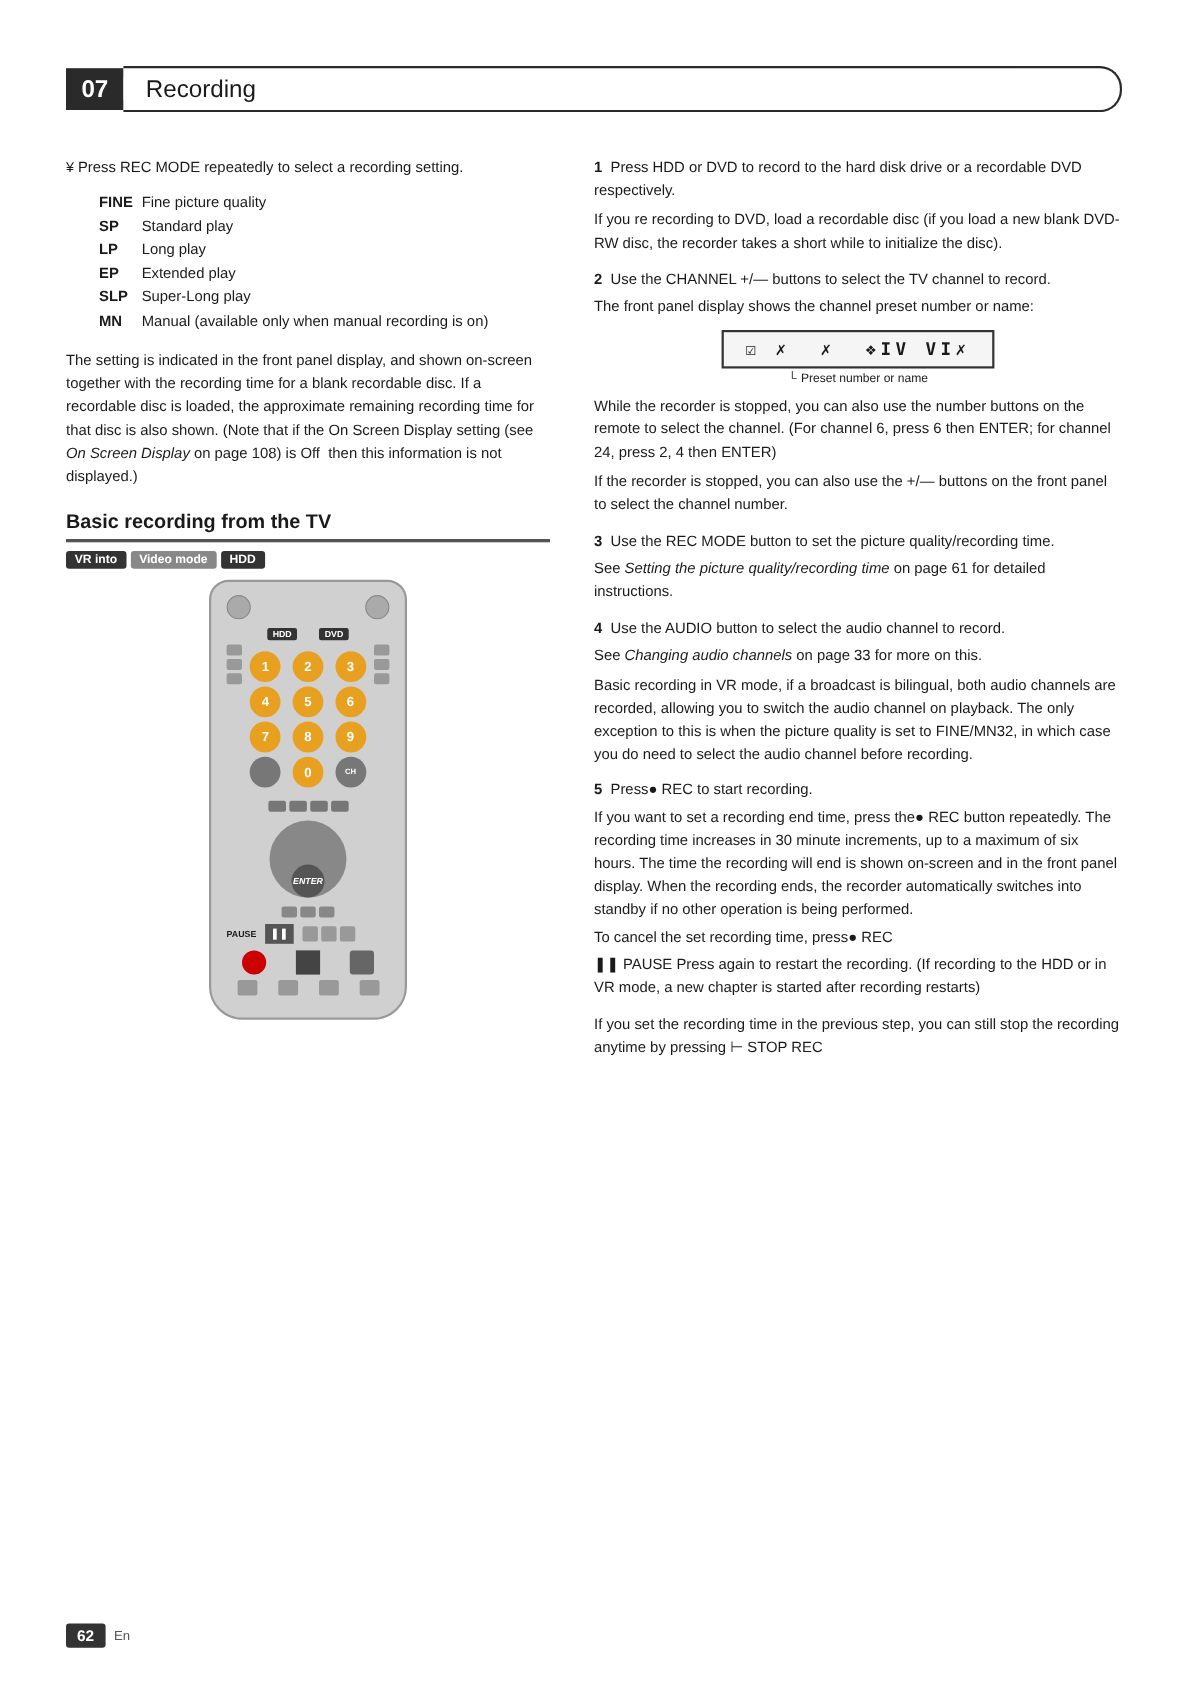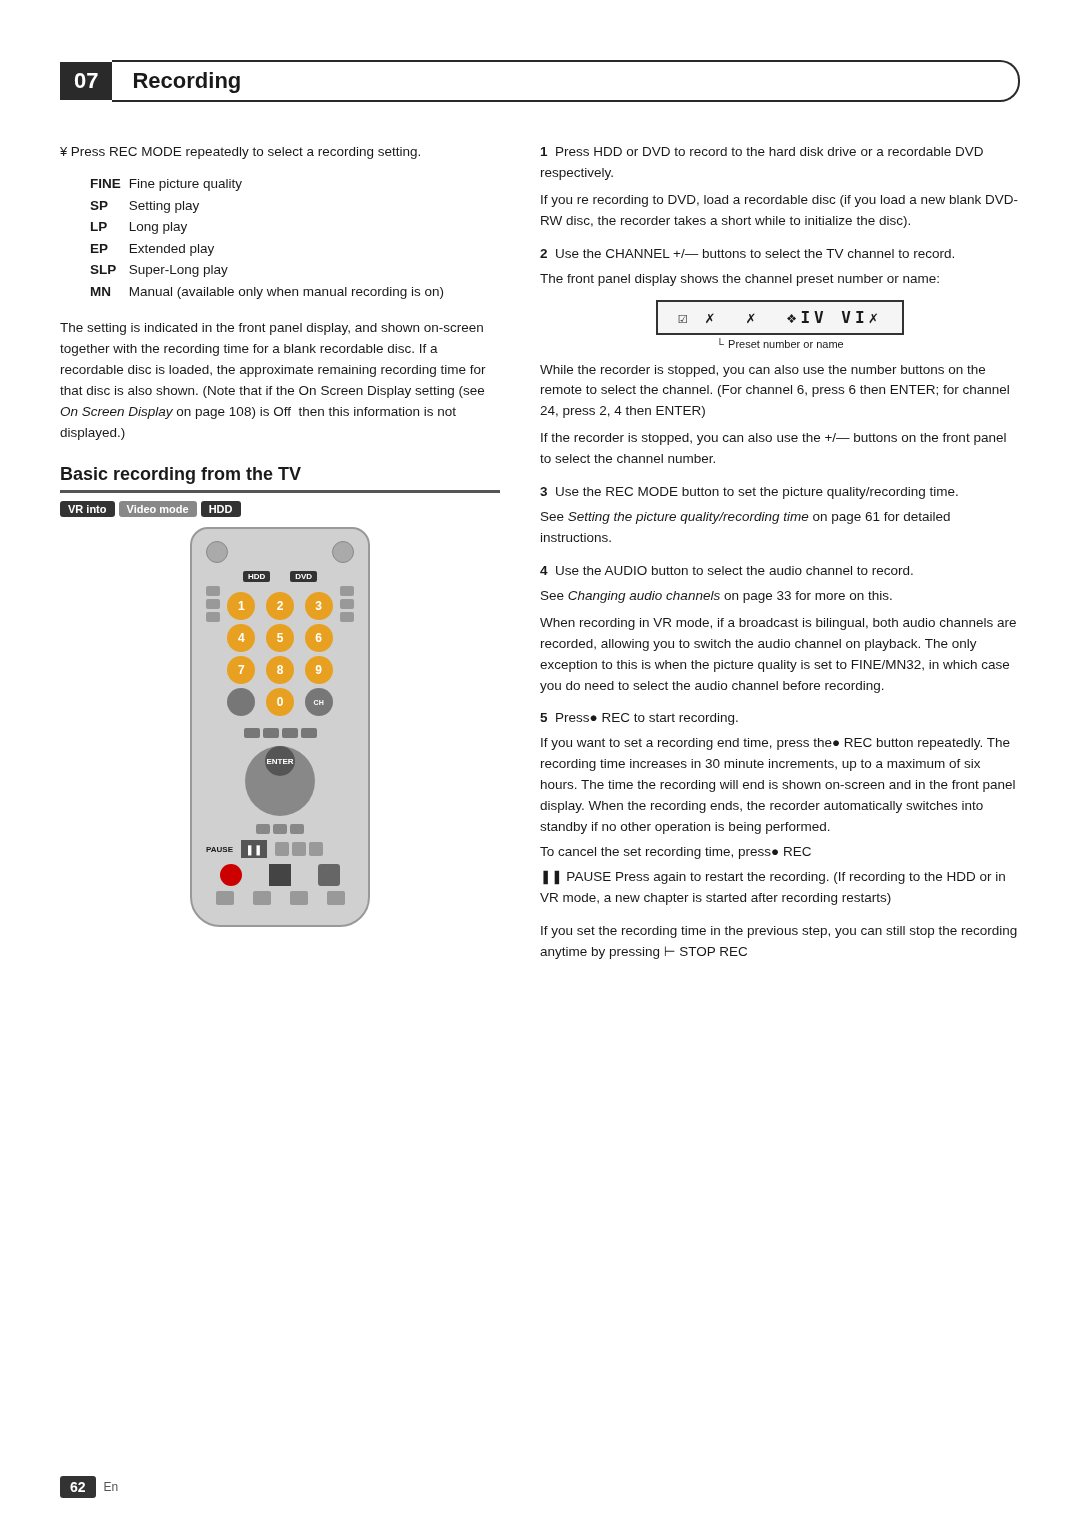--- a/index.html
+++ b/index.html
@@ -34,21 +34,21 @@
       font-weight: bold;
       padding: 6px 14px;
       margin-right: 0;
     }
 
     .chapter-title-box {
       border: 2px solid #2a2a2a;
       border-left: none;
       padding: 6px 30px 6px 20px;
       font-size: 22px;
-      font-weight: bold;
+      font-weight: normal;
       flex: 1;
       border-radius: 0 20px 20px 0;
     }
 
     
     .content-area {
       display: flex;
       gap: 40px;
     }
 
@@ -205,23 +205,24 @@
       font-size: 10px;
     }
 
     .nav-circle {
       width: 70px;
       height: 70px;
       border-radius: 50%;
       background: #888;
       margin: 8px auto;
       display: flex;
-      align-items: flex-start;
+      align-items: flex-end;
       justify-content: center;
       position: relative;
+      font-style: italic;
     }
 
     .nav-center {
       width: 30px;
       height: 30px;
       border-radius: 50%;
       background: #555;
       display: flex;
       align-items: center;
       justify-content: center;
@@ -375,21 +376,21 @@
 
       <div class="bullet-section">
         <div class="bullet-intro body-text">Press REC MODE repeatedly to select a recording setting.</div>
         <div class="indent-list">
           <div class="item">
             <span class="mode-code bold">FINE</span>
             <span>Fine picture quality</span>
           </div>
           <div class="item">
             <span class="mode-code bold">SP</span>
-            <span>Setting play</span>
+            <span>Standard play</span>
           </div>
           <div class="item">
             <span class="mode-code bold">LP</span>
             <span>Long play</span>
           </div>
           <div class="item">
             <span class="mode-code bold">EP</span>
             <span>Extended play</span>
           </div>
           <div class="item">
@@ -547,21 +548,21 @@
       </div>
 
       <div class="step">
         <div class="step-text">
           <span class="bold">4</span>&nbsp; Use the AUDIO button to select the audio channel to record.
         </div>
         <div class="step-text" style="margin-top:4px;">
           See <span class="italic-ref">Changing audio channels</span> on page 33 for more on this.
         </div>
         <div class="step-text" style="margin-top:6px;">
-          When recording in VR mode, if a broadcast is bilingual, both audio channels are recorded, allowing you to switch the audio channel on playback. The only exception to this is when the picture quality is set to FINE/MN32, in which case you do need to select the audio channel before recording.
+          Basic recording in VR mode, if a broadcast is bilingual, both audio channels are recorded, allowing you to switch the audio channel on playback. The only exception to this is when the picture quality is set to FINE/MN32, in which case you do need to select the audio channel before recording.
         </div>
       </div>
 
       <div class="step">
         <div class="step-text">
           <span class="bold">5</span>&nbsp; Press● REC to start recording.
         </div>
         <div class="step-text" style="margin-top:4px;">
           If you want to set a recording end time, press the● REC button repeatedly. The recording time increases in 30 minute increments, up to a maximum of six hours. The time the recording will end is shown on-screen and in the front panel display. When the recording ends, the recorder automatically switches into standby if no other operation is being performed.
         </div>

